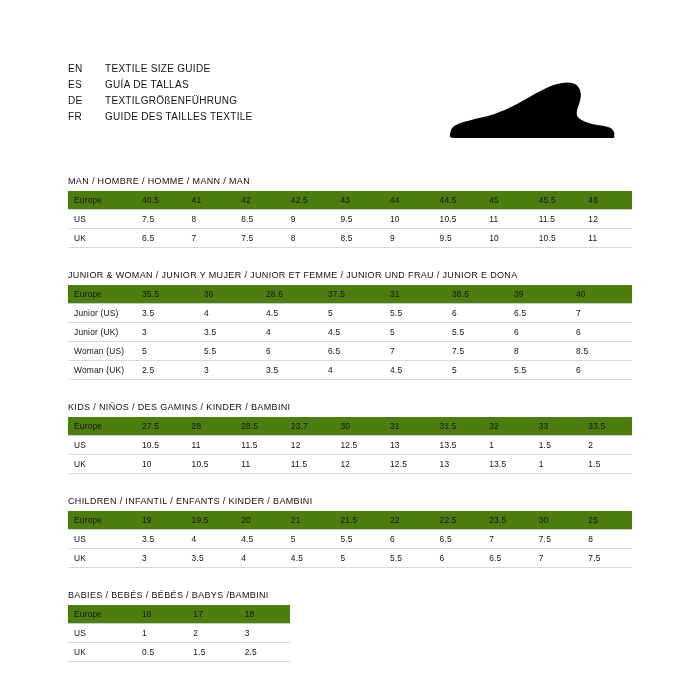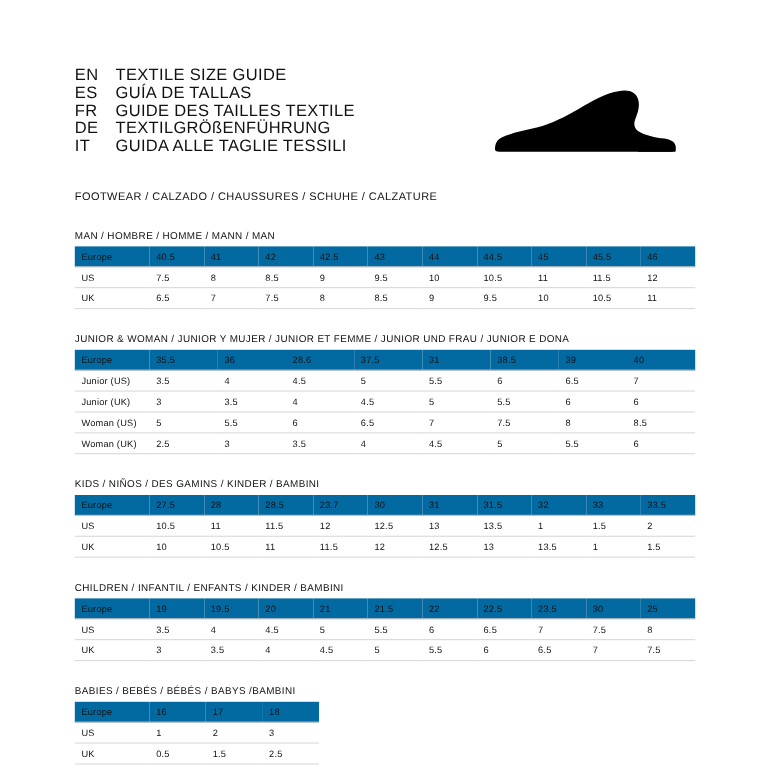--- a/index.html
+++ b/index.html
@@ -28,21 +28,21 @@
     justify-content: space-between;
     align-items: flex-start;
   }
   .lang-block {
     display: flex;
     flex-direction: column;
     gap: 3px;
   }
   .lang-row {
     display: flex;
-    font-size: 15px;
+    font-size: 10px;
     letter-spacing: 0.3px;
     line-height: 13px;
     color: #111;
   }
   .lang-code {
     width: 37px;
     flex: 0 0 37px;
   }
   .lang-text {
     white-space: nowrap;
@@ -88,21 +88,21 @@
   th, td {
     text-align: left;
     padding: 2px 0 2px 6px;
     height: 14px;
     font-weight: normal;
     letter-spacing: 0.2px;
     border-bottom: 1px solid #d9d9d9;
     background: #ffffff;
   }
   thead th {
-    background: #0369a1;
+    background: #4d7c0f;
     border-bottom: 1px solid #c9c9c9;
   }
   tbody tr:last-child td {
     border-bottom: 1px solid #d9d9d9;
   }
   .label-col {
     width: 62px;
   }
 
   
@@ -121,45 +121,40 @@
     <div class="lang-block">
       <div class="lang-row">
         <span class="lang-code">EN</span>
         <span class="lang-text">TEXTILE SIZE GUIDE</span>
       </div>
       <div class="lang-row">
         <span class="lang-code">ES</span>
         <span class="lang-text">GUÍA DE TALLAS</span>
       </div>
       <div class="lang-row">
-        <span class="lang-code">FR</span>
-        <span class="lang-text">GUIDE DES TAILLES TEXTILE</span>
-      </div>
-      <div class="lang-row">
         <span class="lang-code">DE</span>
         <span class="lang-text">TEXTILGRÖßENFÜHRUNG</span>
       </div>
       <div class="lang-row">
-        <span class="lang-code">IT</span>
-        <span class="lang-text">GUIDA ALLE TAGLIE TESSILI</span>
+        <span class="lang-code">FR</span>
+        <span class="lang-text">GUIDE DES TAILLES TEXTILE</span>
       </div>
     </div>
 
     <div class="shoe-wrap">
       <svg width="190" height="70" viewBox="0 0 190 70" aria-hidden="true">
         <path fill="#000000" d="M20 58 C20 52 22 49 26 47 C34 43 46 41 58 38 C72 34 84 28 96 21
                  C108 14 120 7 132 5 C142 3 148 6 150 12 C152 18 150 24 148 29
                  C146 34 146 38 150 41 C156 45 166 47 174 48 C180 49 183 51 184 54
                  C185 57 184 59 181 60 L24 60 C21 60 20 59 20 58 Z"></path>
         <path fill="#000000" d="M150 52 C160 52 172 53 181 55 C184 56 185 58 184 60 L150 60 Z"></path>
       </svg>
     </div>
   </div>
 
-  <div class="section-title">FOOTWEAR / CALZADO / CHAUSSURES / SCHUHE / CALZATURE</div>
 
   <div class="table-block blk-man">
     <div class="table-caption">MAN / HOMBRE / HOMME / MANN / MAN</div>
     <table>
       <thead>
         <tr>
           <th class="label-col">Europe</th>
           <th>40.5</th>
           <th>41</th>
           <th>42</th>

